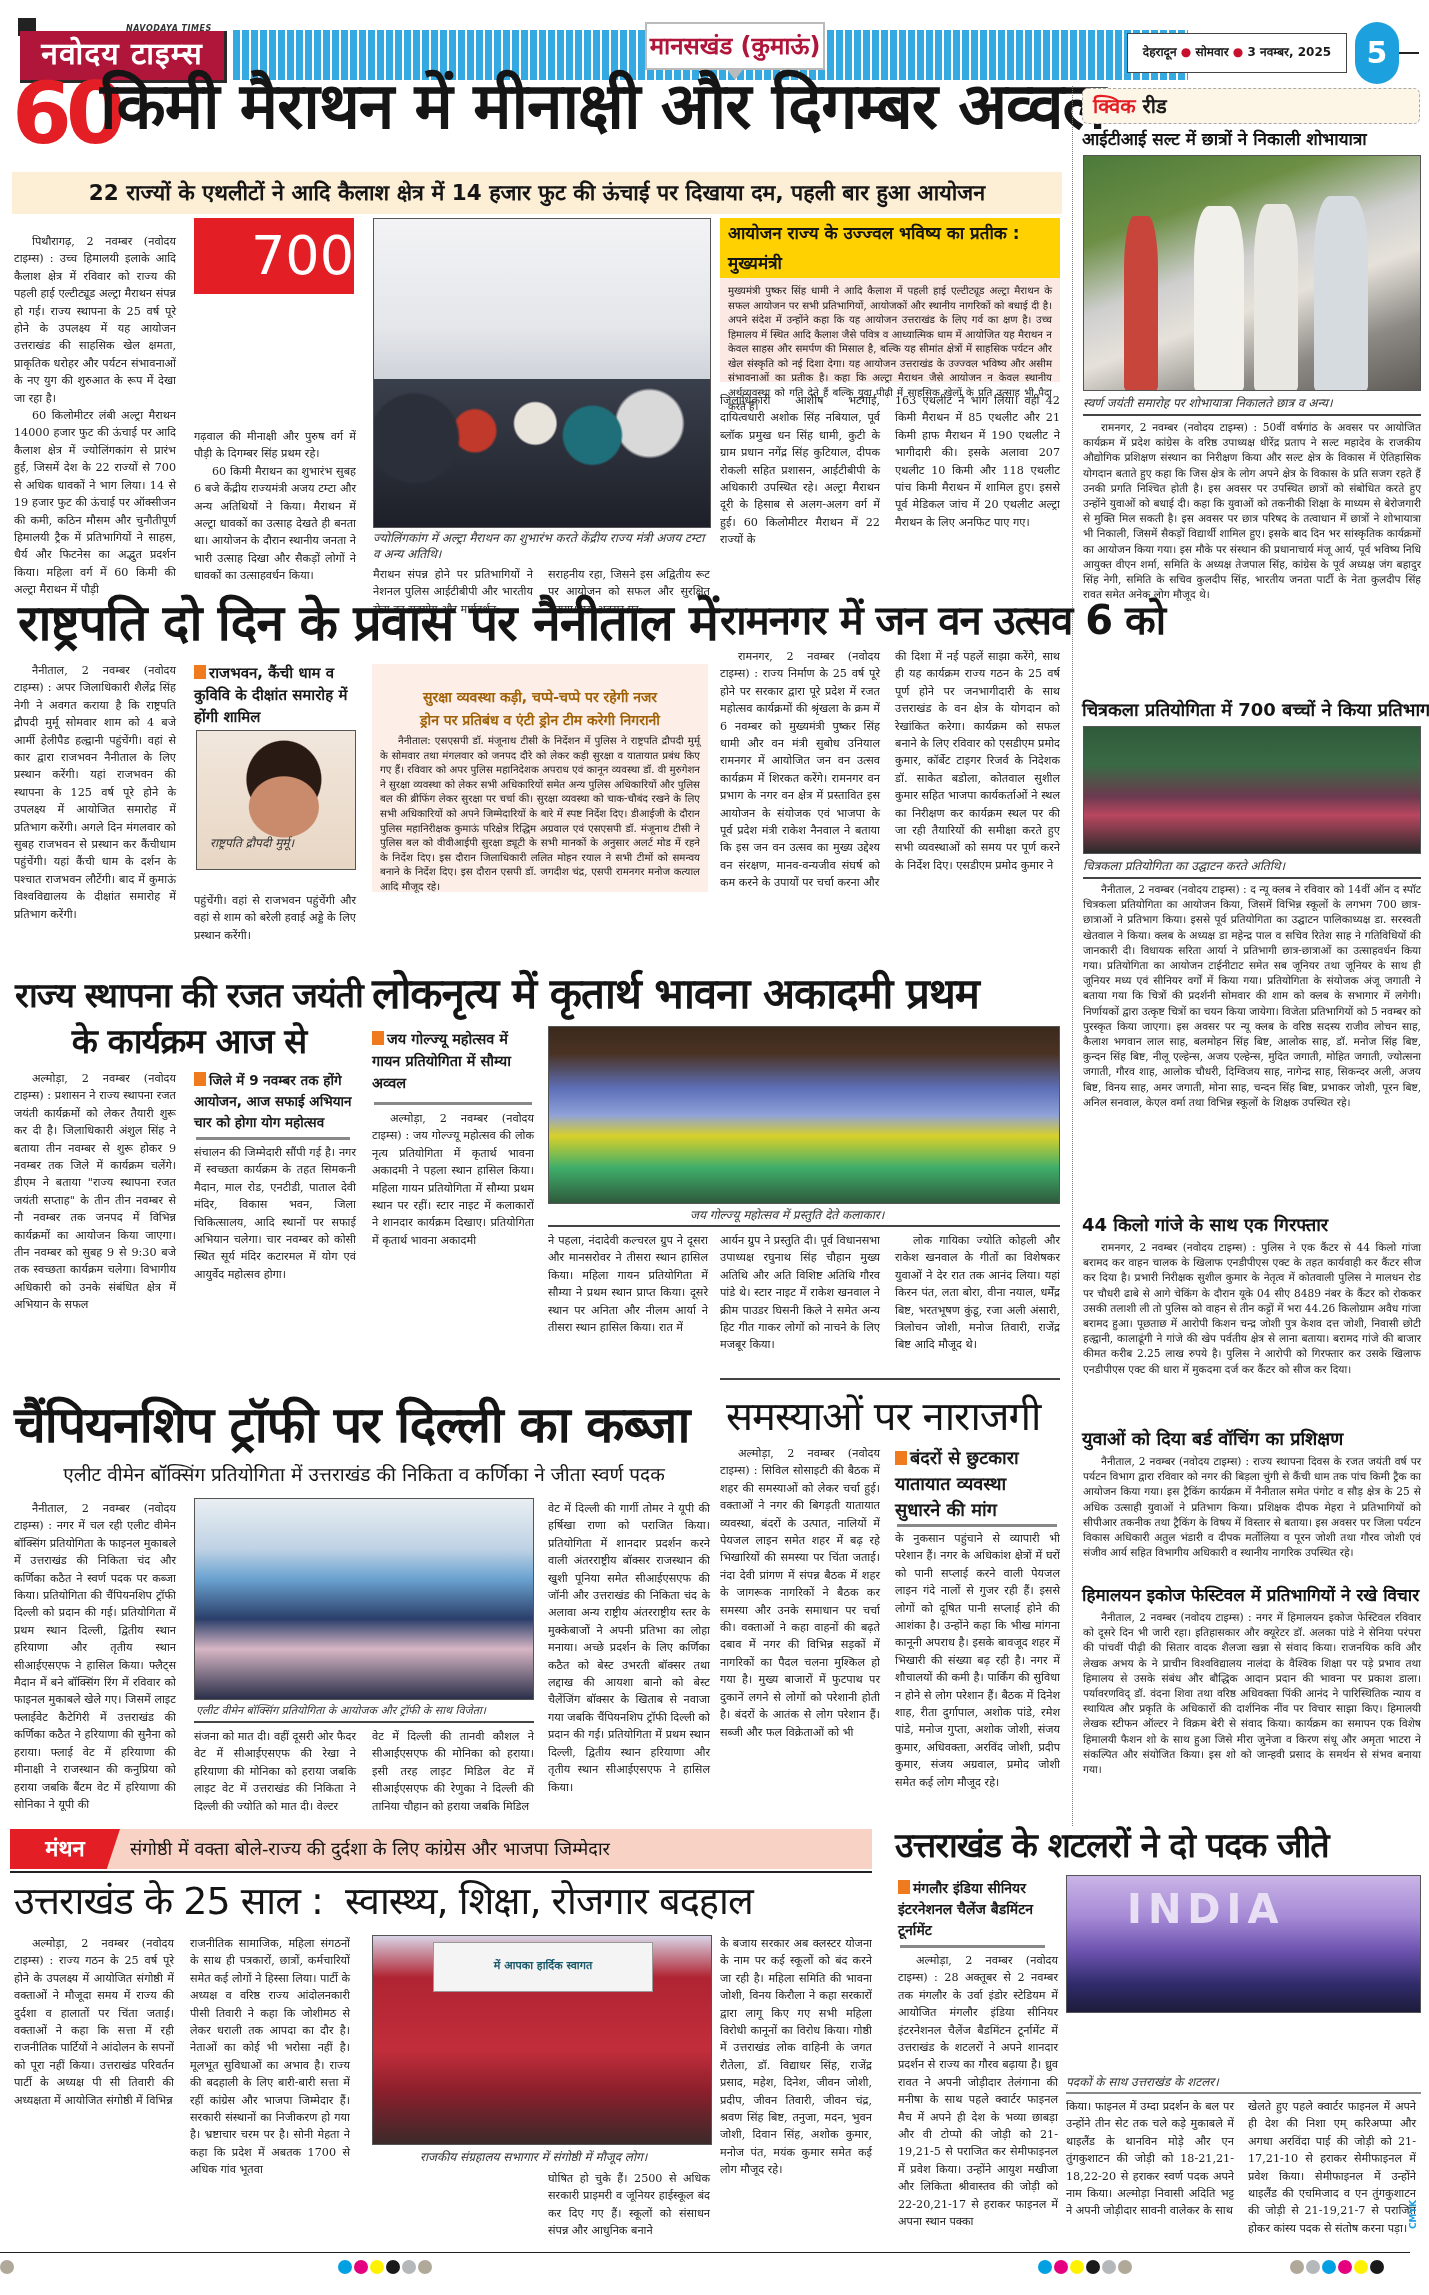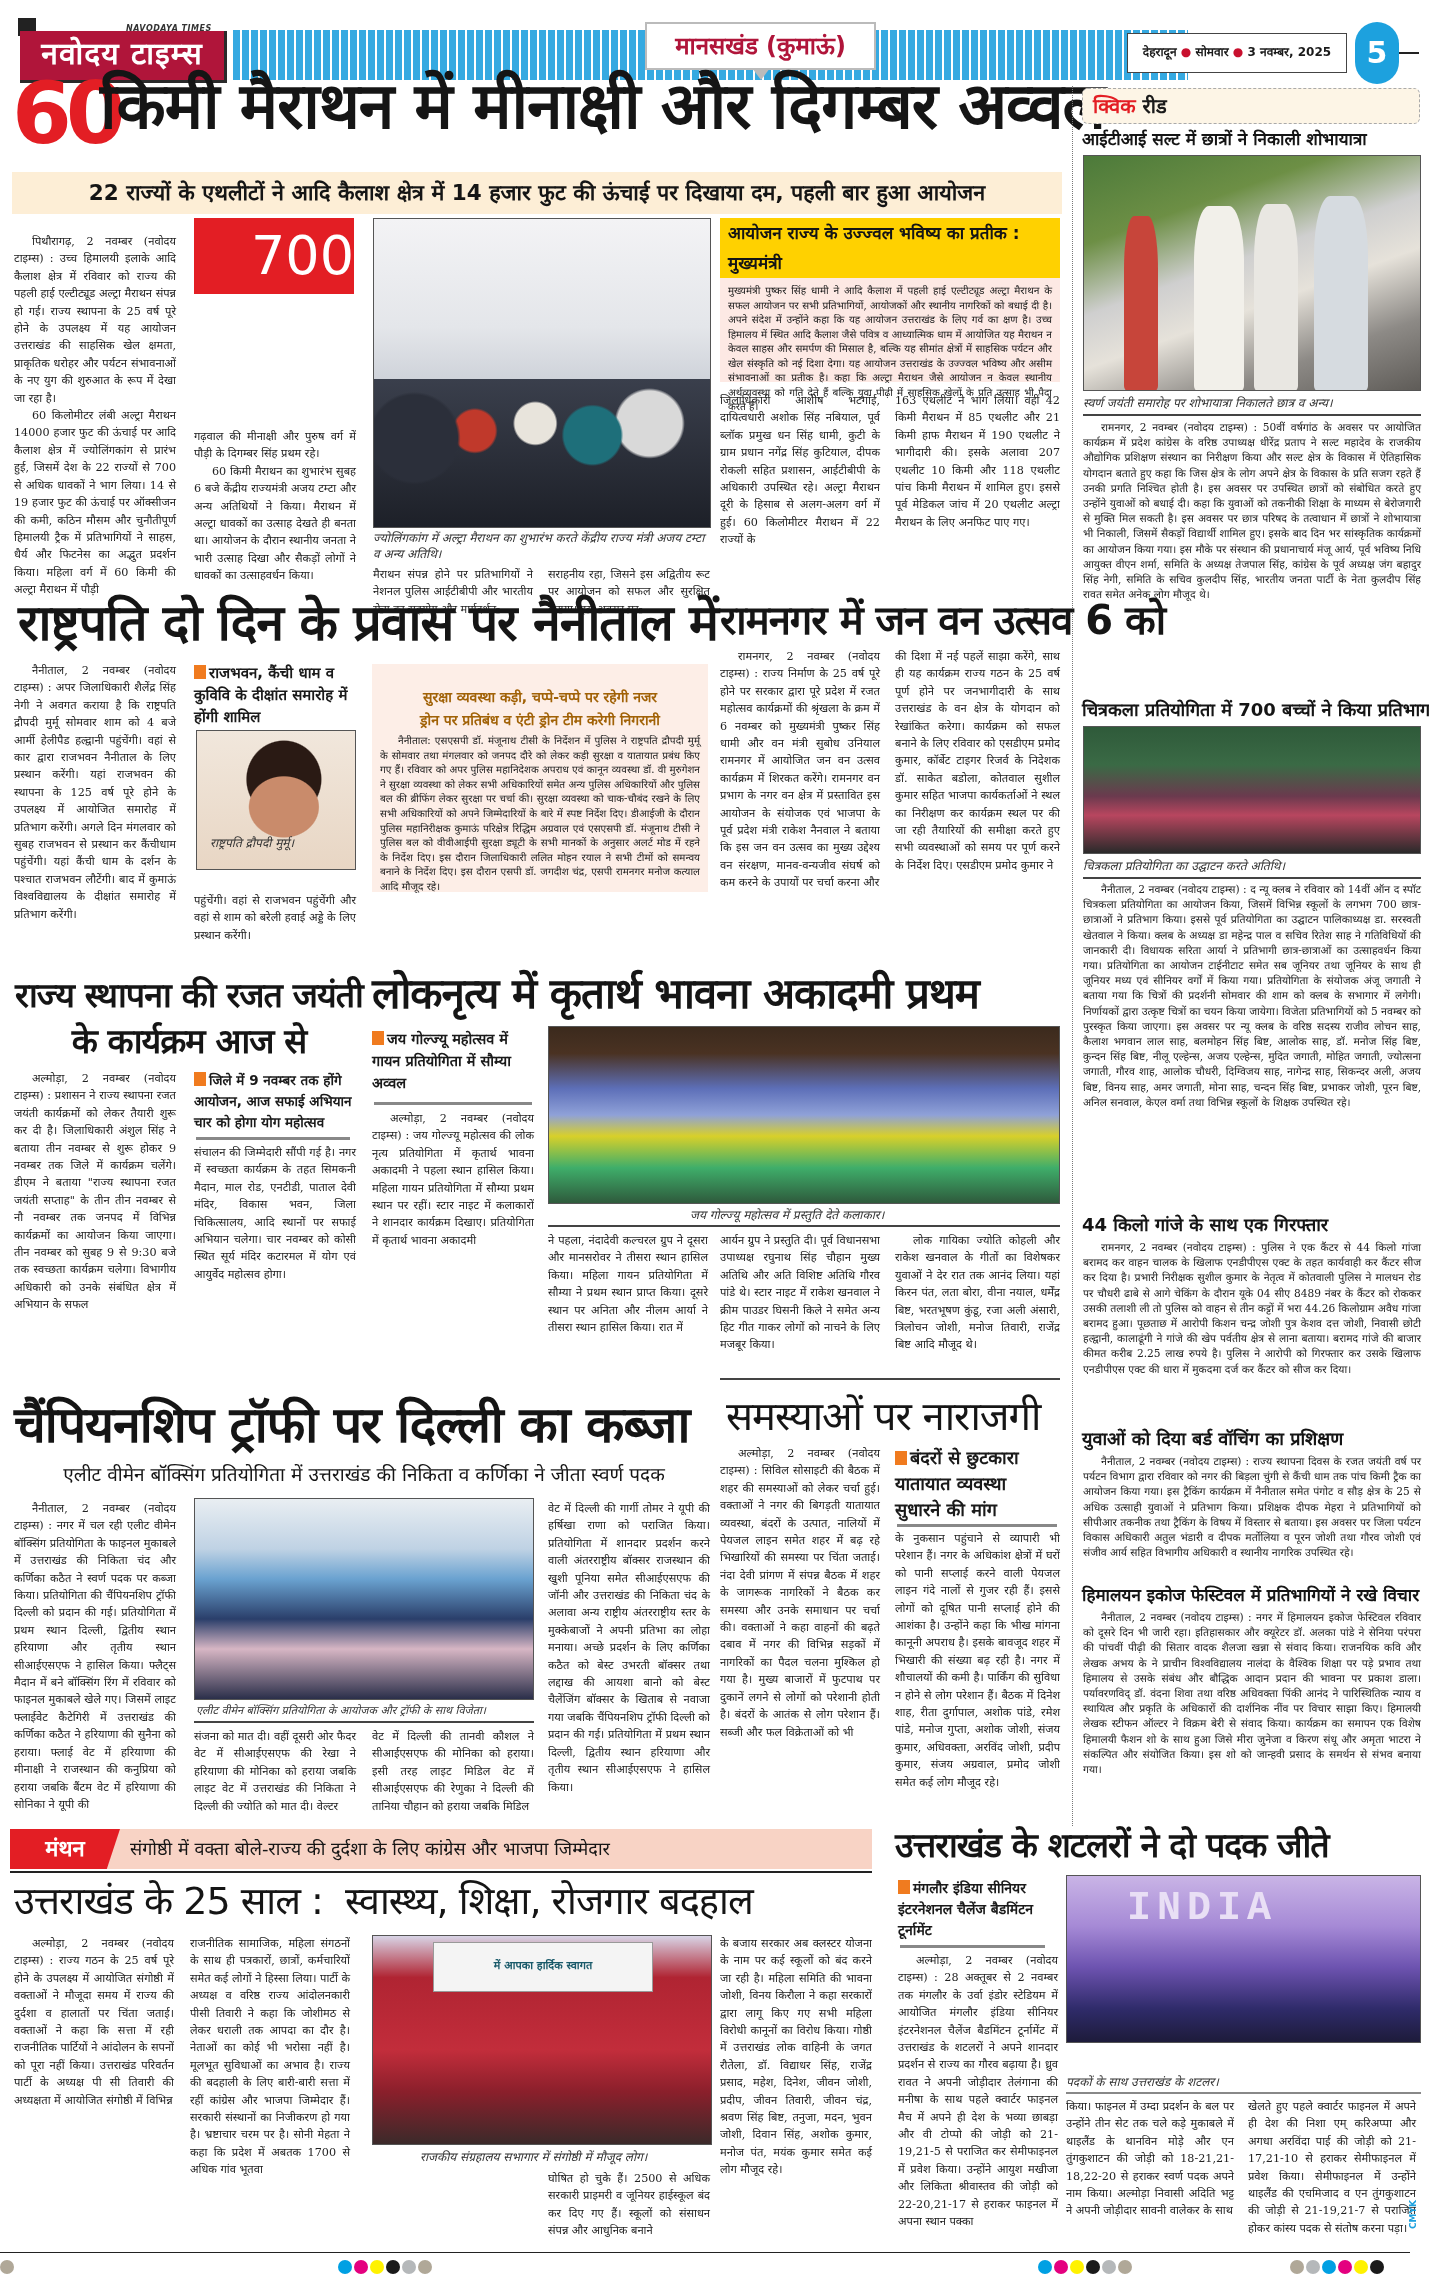--- a/index.html
+++ b/index.html
@@ -63,21 +63,21 @@
   .bottom-rule { position: absolute; height: 1px; background: #222; }
 </style>
 </head>
 <body>
 
 <div class="abs" style="left:0;top:0;width:1429px;height:64px;">
   <div class="abs" style="left:18px;top:18px;width:18px;height:18px;background:#222;"></div>
   <div class="abs" id="brand-tiny" style="left:106px;top:24px;padding-left:20px;">NAVODAYA TIMES</div>
   <div class="abs" id="brand-box" style="left:20px;top:31px;width:207px;height:52px;">नवोदय टाइम्स</div>
   <div class="abs" id="masthead-stripes" style="left:233px;top:30px;width:955px;height:50px;"></div>
-  <div class="abs" id="section-tag" style="left:645px;top:22px;width:231px;height:48px;">मानसखंड (कुमाऊं)</div>
+  <div class="abs" id="section-tag" style="left:645px;top:22px;width:180px;height:48px;">मानसखंड (कुमाऊं)</div>
   <div class="abs" id="dateline" style="left:1127px;top:33px;width:220px;height:40px;">
     <span>देहरादून</span>
     <span class="red-dot">●</span>
     <span>सोमवार</span>
     <span class="red-dot">●</span>
     <span>3 नवम्बर, 2025</span>
   </div>
   <div class="abs" id="page-num" style="left:1355px;top:22px;width:44px;height:62px;border-radius:22px;line-height:62px;">5</div>
   <div class="abs" style="left:1399px;top:52px;width:20px;height:2px;background:#222;"></div>
 </div>
@@ -222,21 +222,21 @@
 <div class="abs caption" style="left:420px;top:2148px;">राजकीय संग्रहालय सभागार में संगोष्ठी में मौजूद लोग।</div>
 <div class="abs body-text" style="left:548px;top:2170px;width:162px;">घोषित हो चुके हैं। 2500 से अधिक सरकारी प्राइमरी व जूनियर हाईस्कूल बंद कर दिए गए हैं। स्कूलों को संसाधन संपन्न और आधुनिक बनाने</div>
 <div class="abs body-text" style="left:720px;top:1935px;width:152px;">के बजाय सरकार अब क्लस्टर योजना के नाम पर कई स्कूलों को बंद करने जा रही है। महिला समिति की भावना जोशी, विनय किरौला ने कहा सरकारों द्वारा लागू किए गए सभी महिला विरोधी कानूनों का विरोध किया। गोष्ठी में उत्तराखंड लोक वाहिनी के जगत रौतेला, डॉ. विद्याधर सिंह, राजेंद्र प्रसाद, महेश, दिनेश, जीवन जोशी, प्रदीप, जीवन तिवारी, जीवन चंद्र, श्रवण सिंह बिष्ट, तनुजा, मदन, भुवन जोशी, दिवान सिंह, अशोक कुमार, मनोज पंत, मयंक कुमार समेत कई लोग मौजूद रहे।</div>
 
 <div class="abs hl" style="left:895px;top:1828px;font-size:34px;white-space:nowrap;">उत्तराखंड के शटलरों ने दो पदक जीते</div>
 <div class="abs bullet-head" style="left:898px;top:1878px;width:160px;font-size:14px;line-height:21px;">
   <span class="sq"></span><span>मंगलौर इंडिया सीनियर इंटरनेशनल चैलेंज बैडमिंटन टूर्नामेंट</span>
 </div>
 <div class="abs rule" style="left:900px;top:1945px;width:145px;"></div>
 <div class="abs body-text" style="left:898px;top:1952px;width:160px;text-indent:18px;">अल्मोड़ा, 2 नवम्बर (नवोदय टाइम्स) : 28 अक्तूबर से 2 नवम्बर तक मंगलौर के उर्वा इंडोर स्टेडियम में आयोजित मंगलौर इंडिया सीनियर इंटरनेशनल चैलेंज बैडमिंटन टूर्नामेंट में उत्तराखंड के शटलरों ने अपने शानदार प्रदर्शन से राज्य का गौरव बढ़ाया है। ध्रुव रावत ने अपनी जोड़ीदार तेलंगाना की मनीषा के साथ पहले क्वार्टर फाइनल मैच में अपने ही देश के भव्या छाबड़ा और वी टोप्पो की जोड़ी को 21-19,21-5 से पराजित कर सेमीफाइनल में प्रवेश किया। उन्होंने आयुश मखीजा और लिकिता श्रीवास्तव की जोड़ी को 22-20,21-17 से हराकर फाइनल में अपना स्थान पक्का</div>
-<div class="abs photo ph-badm" style="left:1066px;top:1875px;width:355px;height:168px;font-family:Liberation Mono, monospace;">
+<div class="abs photo ph-badm" style="left:1066px;top:1875px;width:355px;height:138px;">
   <div class="abs" style="left:60px;top:10px;font-size:40px;font-weight:bold;color:#e9dff5;letter-spacing:6px;">INDIA</div>
 </div>
 <div class="abs caption" style="left:1066px;top:2073px;">पदकों के साथ उत्तराखंड के शटलर।</div>
 <div class="abs" style="left:1066px;top:2092px;width:355px;height:2px;background:#888;"></div>
 <div class="abs body-text" style="left:1066px;top:2098px;width:168px;">किया। फाइनल में उम्दा प्रदर्शन के बल पर उन्होंने तीन सेट तक चले कड़े मुकाबले में थाइलैंड के थानविन मोड़े और एन तुंगकुशाटन की जोड़ी को 18-21,21-18,22-20 से हराकर स्वर्ण पदक अपने नाम किया। अल्मोड़ा निवासी अदिति भट्ट ने अपनी जोड़ीदार सावनी वालेकर के साथ</div>
 <div class="abs body-text" style="left:1248px;top:2098px;width:168px;">खेलते हुए पहले क्वार्टर फाइनल में अपने ही देश की निशा एम् करिअप्पा और अगधा अरविंदा पाई की जोड़ी को 21-17,21-10 से हराकर सेमीफाइनल में प्रवेश किया। सेमीफाइनल में उन्होंने थाइलैंड की एचमिजाद व एन तुंगकुशाटन की जोड़ी से 21-19,21-7 से पराजित होकर कांस्य पदक से संतोष करना पड़ा।</div>
 
 <div class="bottom-rule" style="left:0;top:2252px;width:1410px;"></div>
 <div class="abs" style="left:1408px;top:2200px;width:12px;font-size:9px;font-weight:bold;color:#1da1de;writing-mode:vertical-rl;transform:rotate(180deg);">CMYK</div>
 

